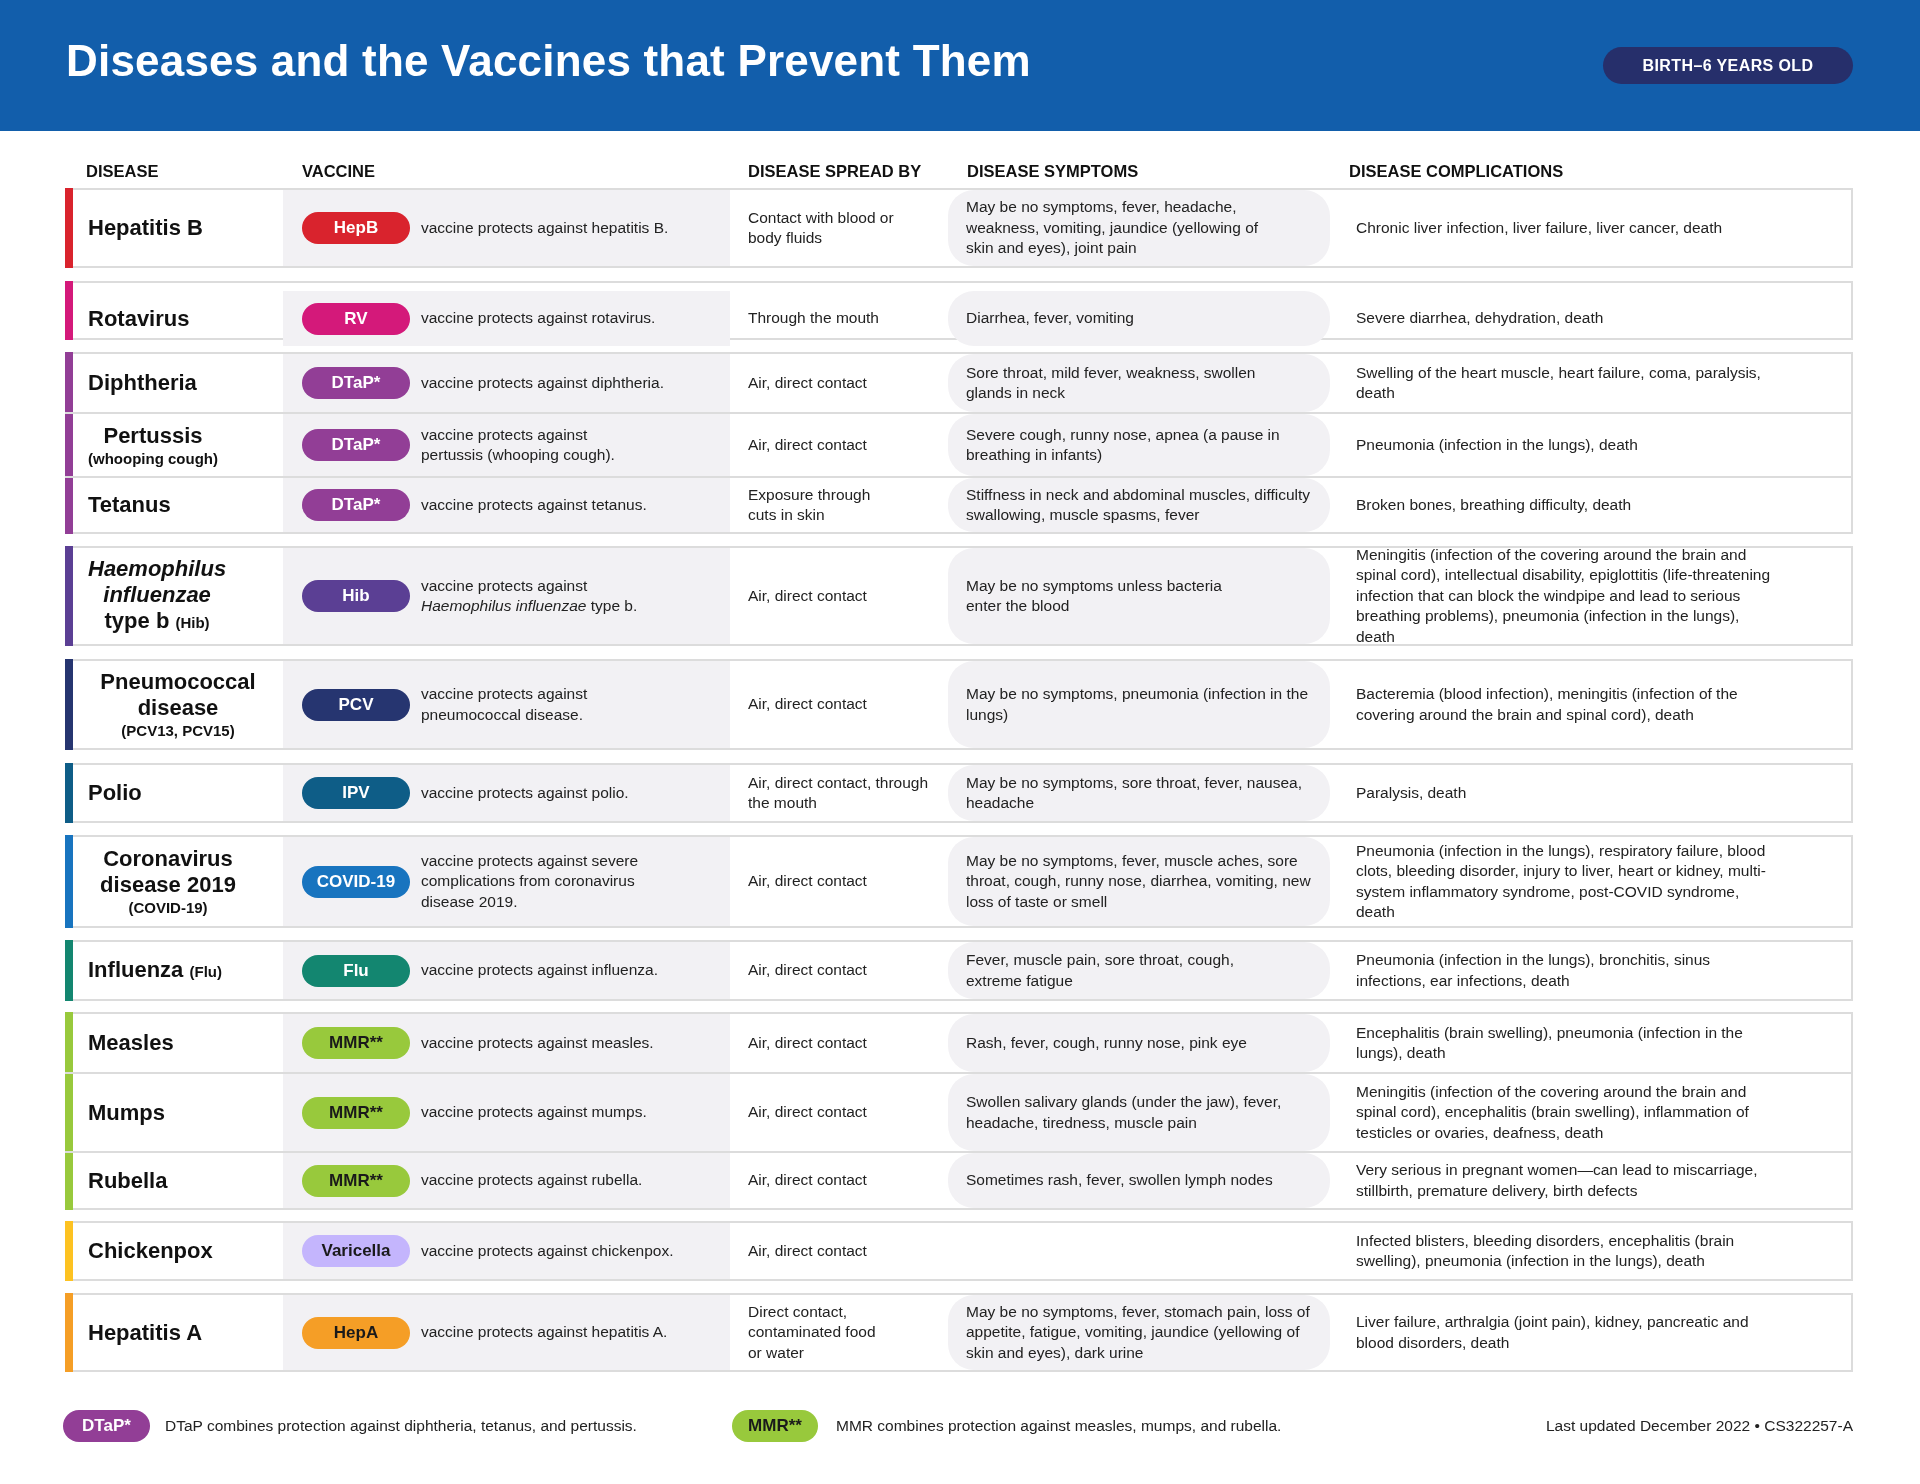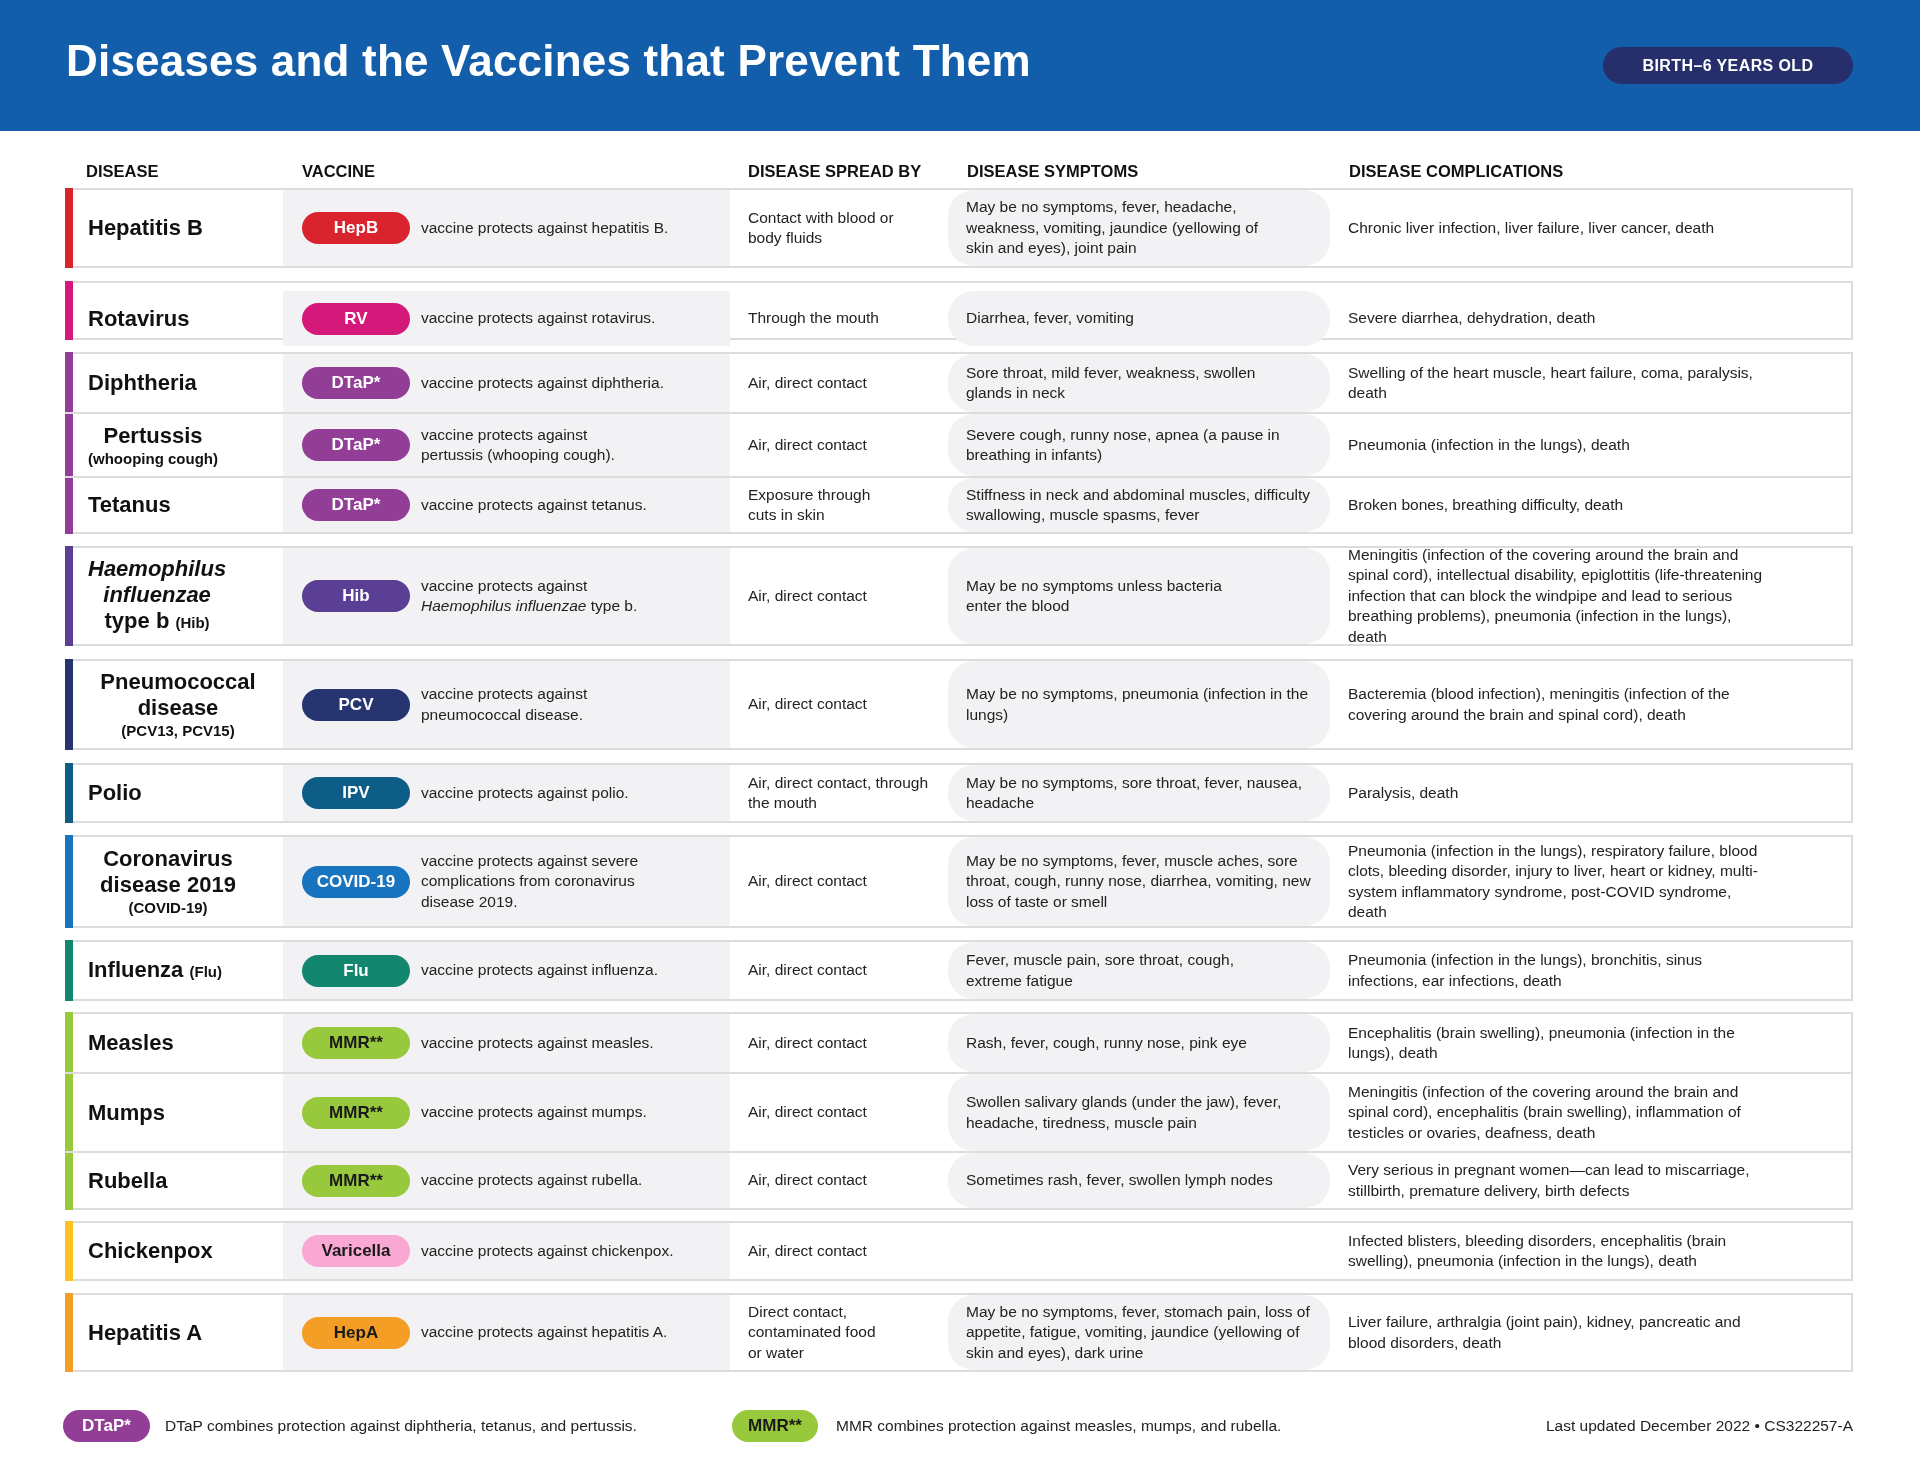--- a/index.html
+++ b/index.html
@@ -14,21 +14,21 @@
 
   .group { position: absolute; left: 65px; width: 1788px; border-top: 2px solid #dcdcdc; border-bottom: 2px solid #dcdcdc; border-right: 2px solid #dcdcdc; background: #ffffff; }
   .group-bar { position: absolute; left: 0; top: -2px; bottom: -2px; width: 8px; }
   .row { position: absolute; left: 0; width: 1786px; }
   .row + .row { border-top: 2px solid #dcdcdc; }
   .cell { position: absolute; top: 0; bottom: 0; display: flex; align-items: center; }
   .c-disease { left: 23px; width: 195px; text-align: center; }
   .c-vaccine { left: 218px; width: 447px; background: #F2F1F4; }
   .c-spread { left: 665px; width: 218px; }
   .c-symptoms { left: 883px; width: 382px; background: #F2F1F4; border-radius: 26px; }
-  .c-comp { left: 1265px; width: 455px; }
+  .c-comp { left: 1265px; width: 455px; padding-left: 8px; }
 
   .disease-name { font-size: 22px; font-weight: bold; line-height: 26px; color: #111; }
   .disease-sub { display: block; font-size: 15px; font-weight: bold; line-height: 19px; }
   .disease-sub-inline { font-size: 15px; font-weight: bold; }
   .italic { font-style: italic; }
 
   .pill { position: absolute; left: 19px; width: 108px; height: 32px; border-radius: 16px; color: #fff; font-size: 17px; font-weight: bold; display: flex; align-items: center; justify-content: center; top: 50%; margin-top: -16px; white-space: nowrap; }
   .pill.dark { color: #1a1a1a; }
   .vaccine-text { position: absolute; left: 138px; right: 10px; font-size: 15.5px; line-height: 20.5px; color: #222; }
   .body-text { padding-left: 18px; padding-right: 12px; font-size: 15.5px; line-height: 20.5px; color: #222; }
@@ -327,21 +327,21 @@
   </div>
 </div>
 
 <div class="group" style="top:1221px;height:60px">
   <div class="group-bar" style="background:#FDC221"></div>
   <div class="row" style="top:0;height:56px">
     <div class="cell c-disease">
         <span class="disease-name">Chickenpox</span>
       </div>
     <div class="cell c-vaccine">
-      <span class="pill dark" style="background:#f9a8d4">Varicella</span>
+      <span class="pill dark" style="background:#c4b5fd">Varicella</span>
       <span class="vaccine-text">vaccine protects against chickenpox.</span>
     </div>
     <div class="cell c-spread">
         <div class="body-text">Air, direct contact</div>
       </div>
     <div class="cell c-comp">
         <div class="body-text" style="width:470px">Infected blisters, bleeding disorders, encephalitis (brain swelling), pneumonia (infection in the lungs), death</div>
       </div>
   </div>
 </div>

